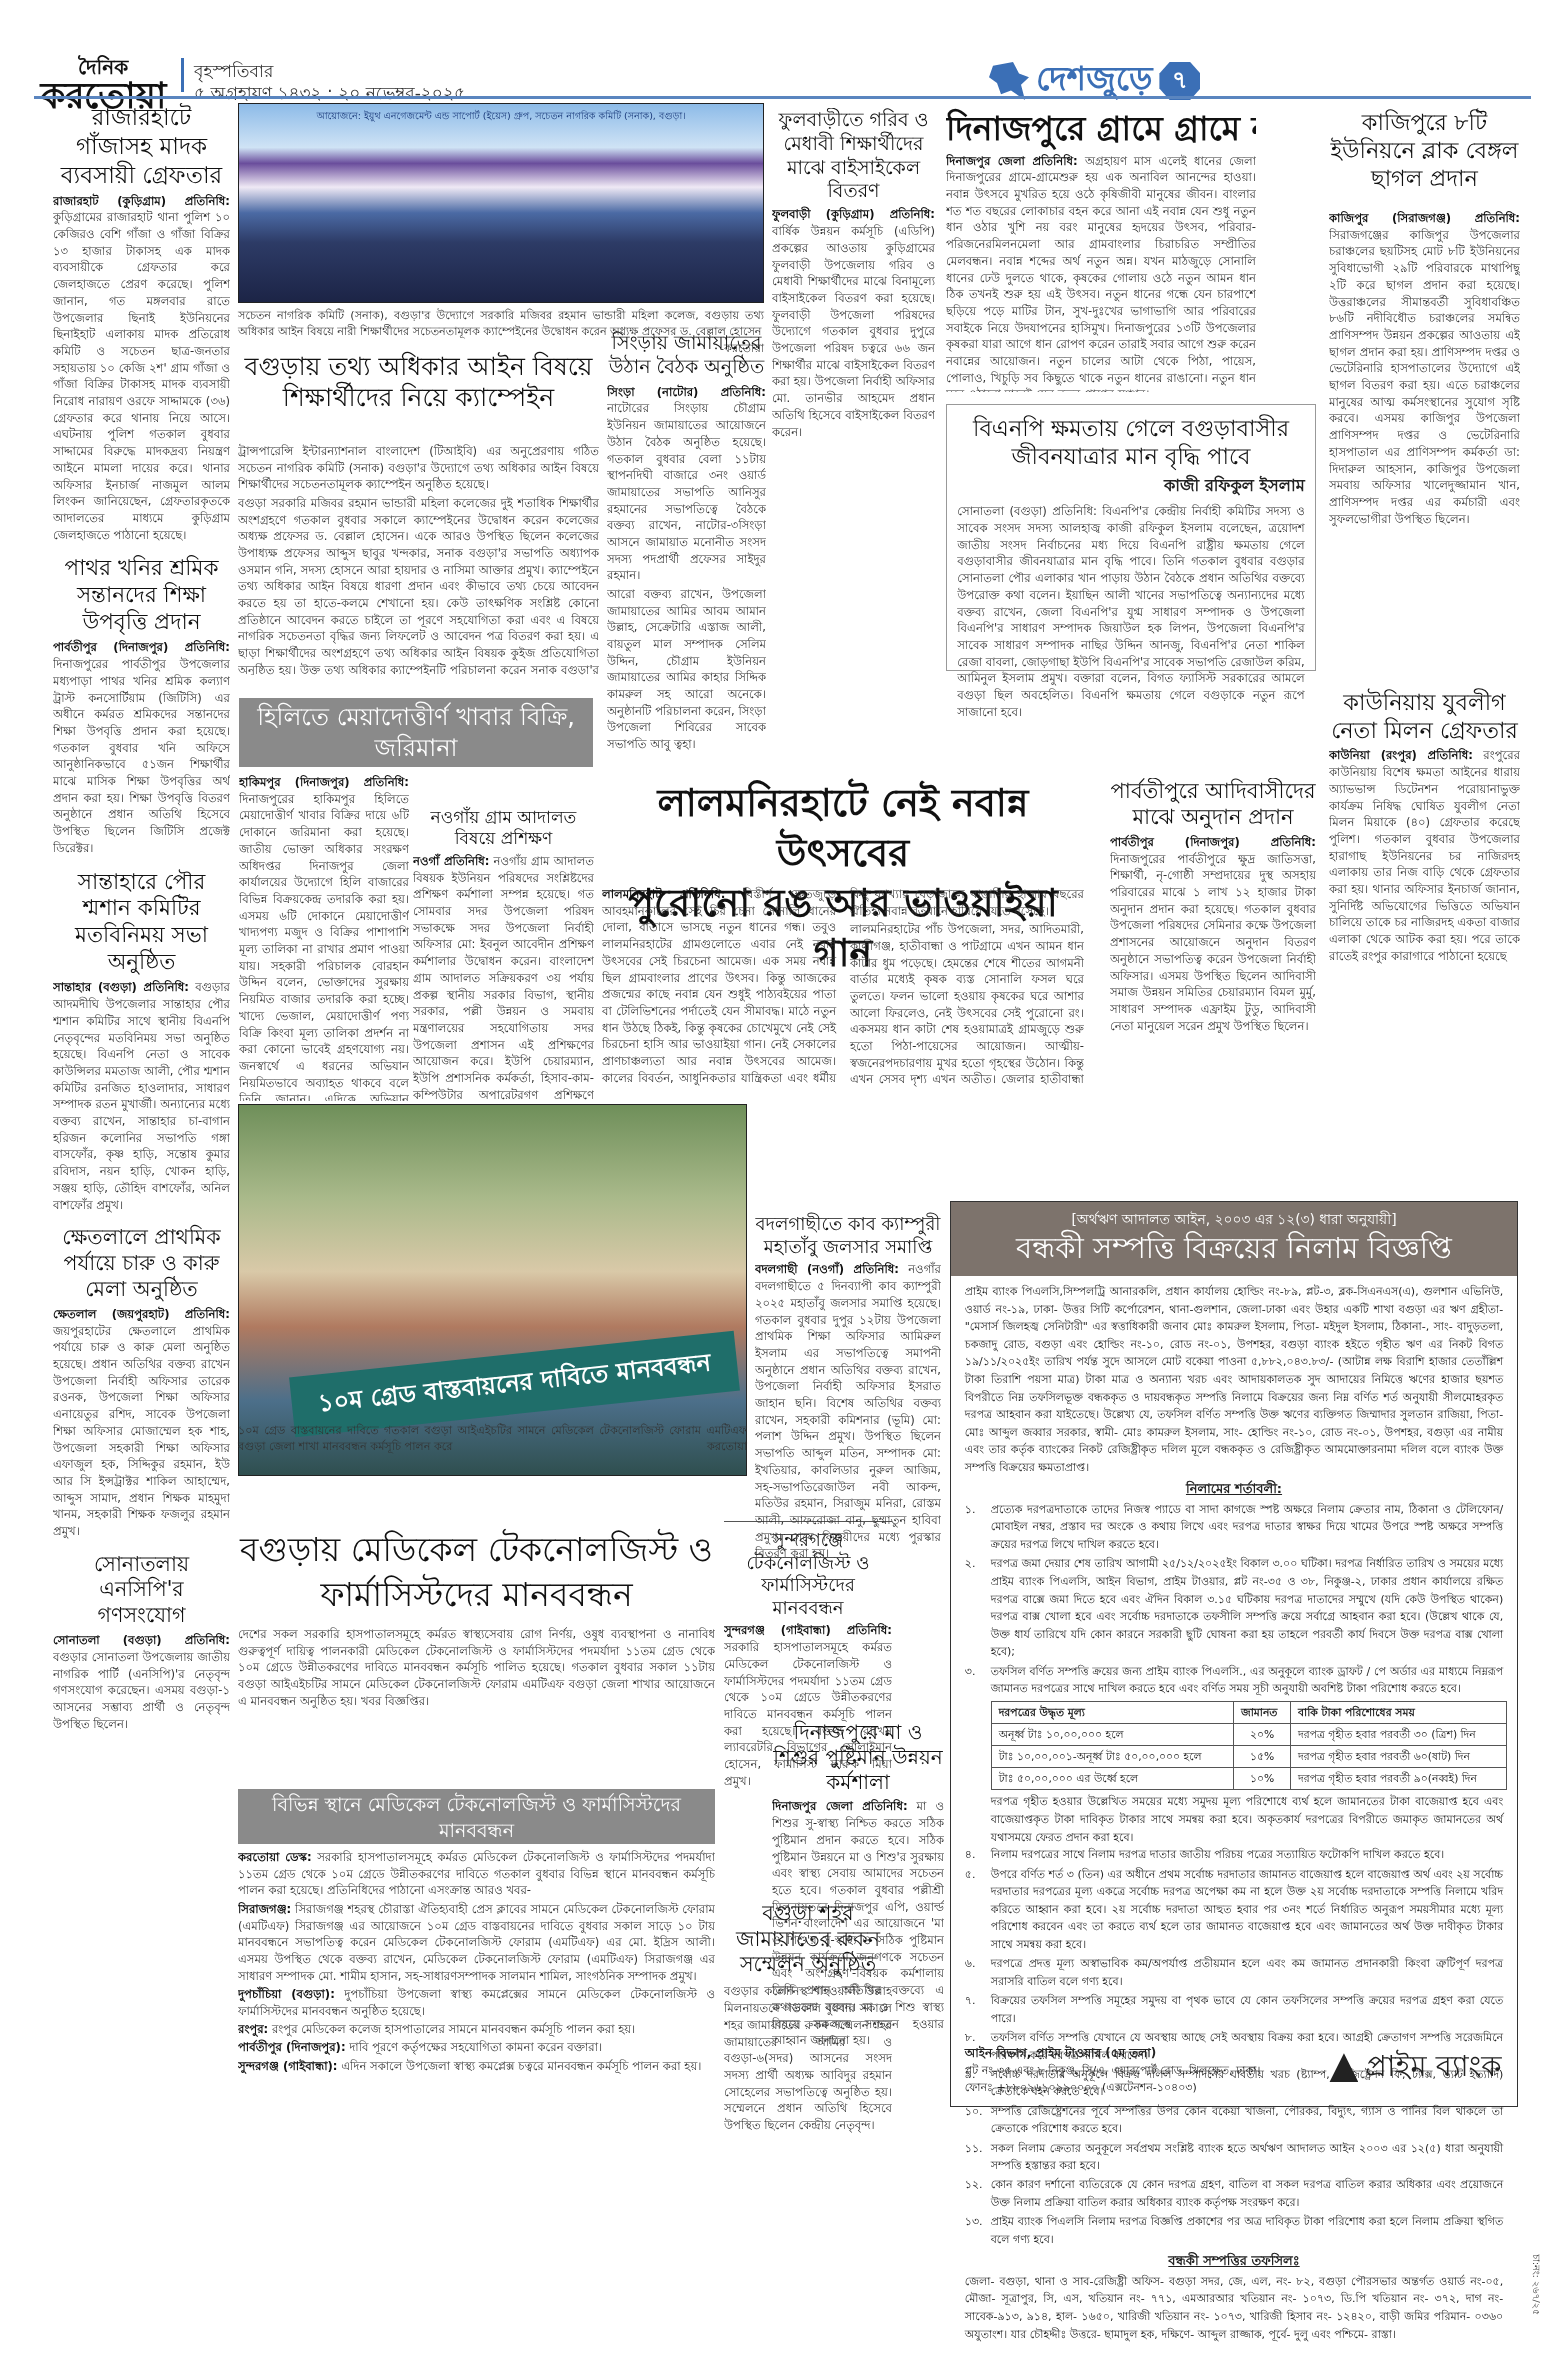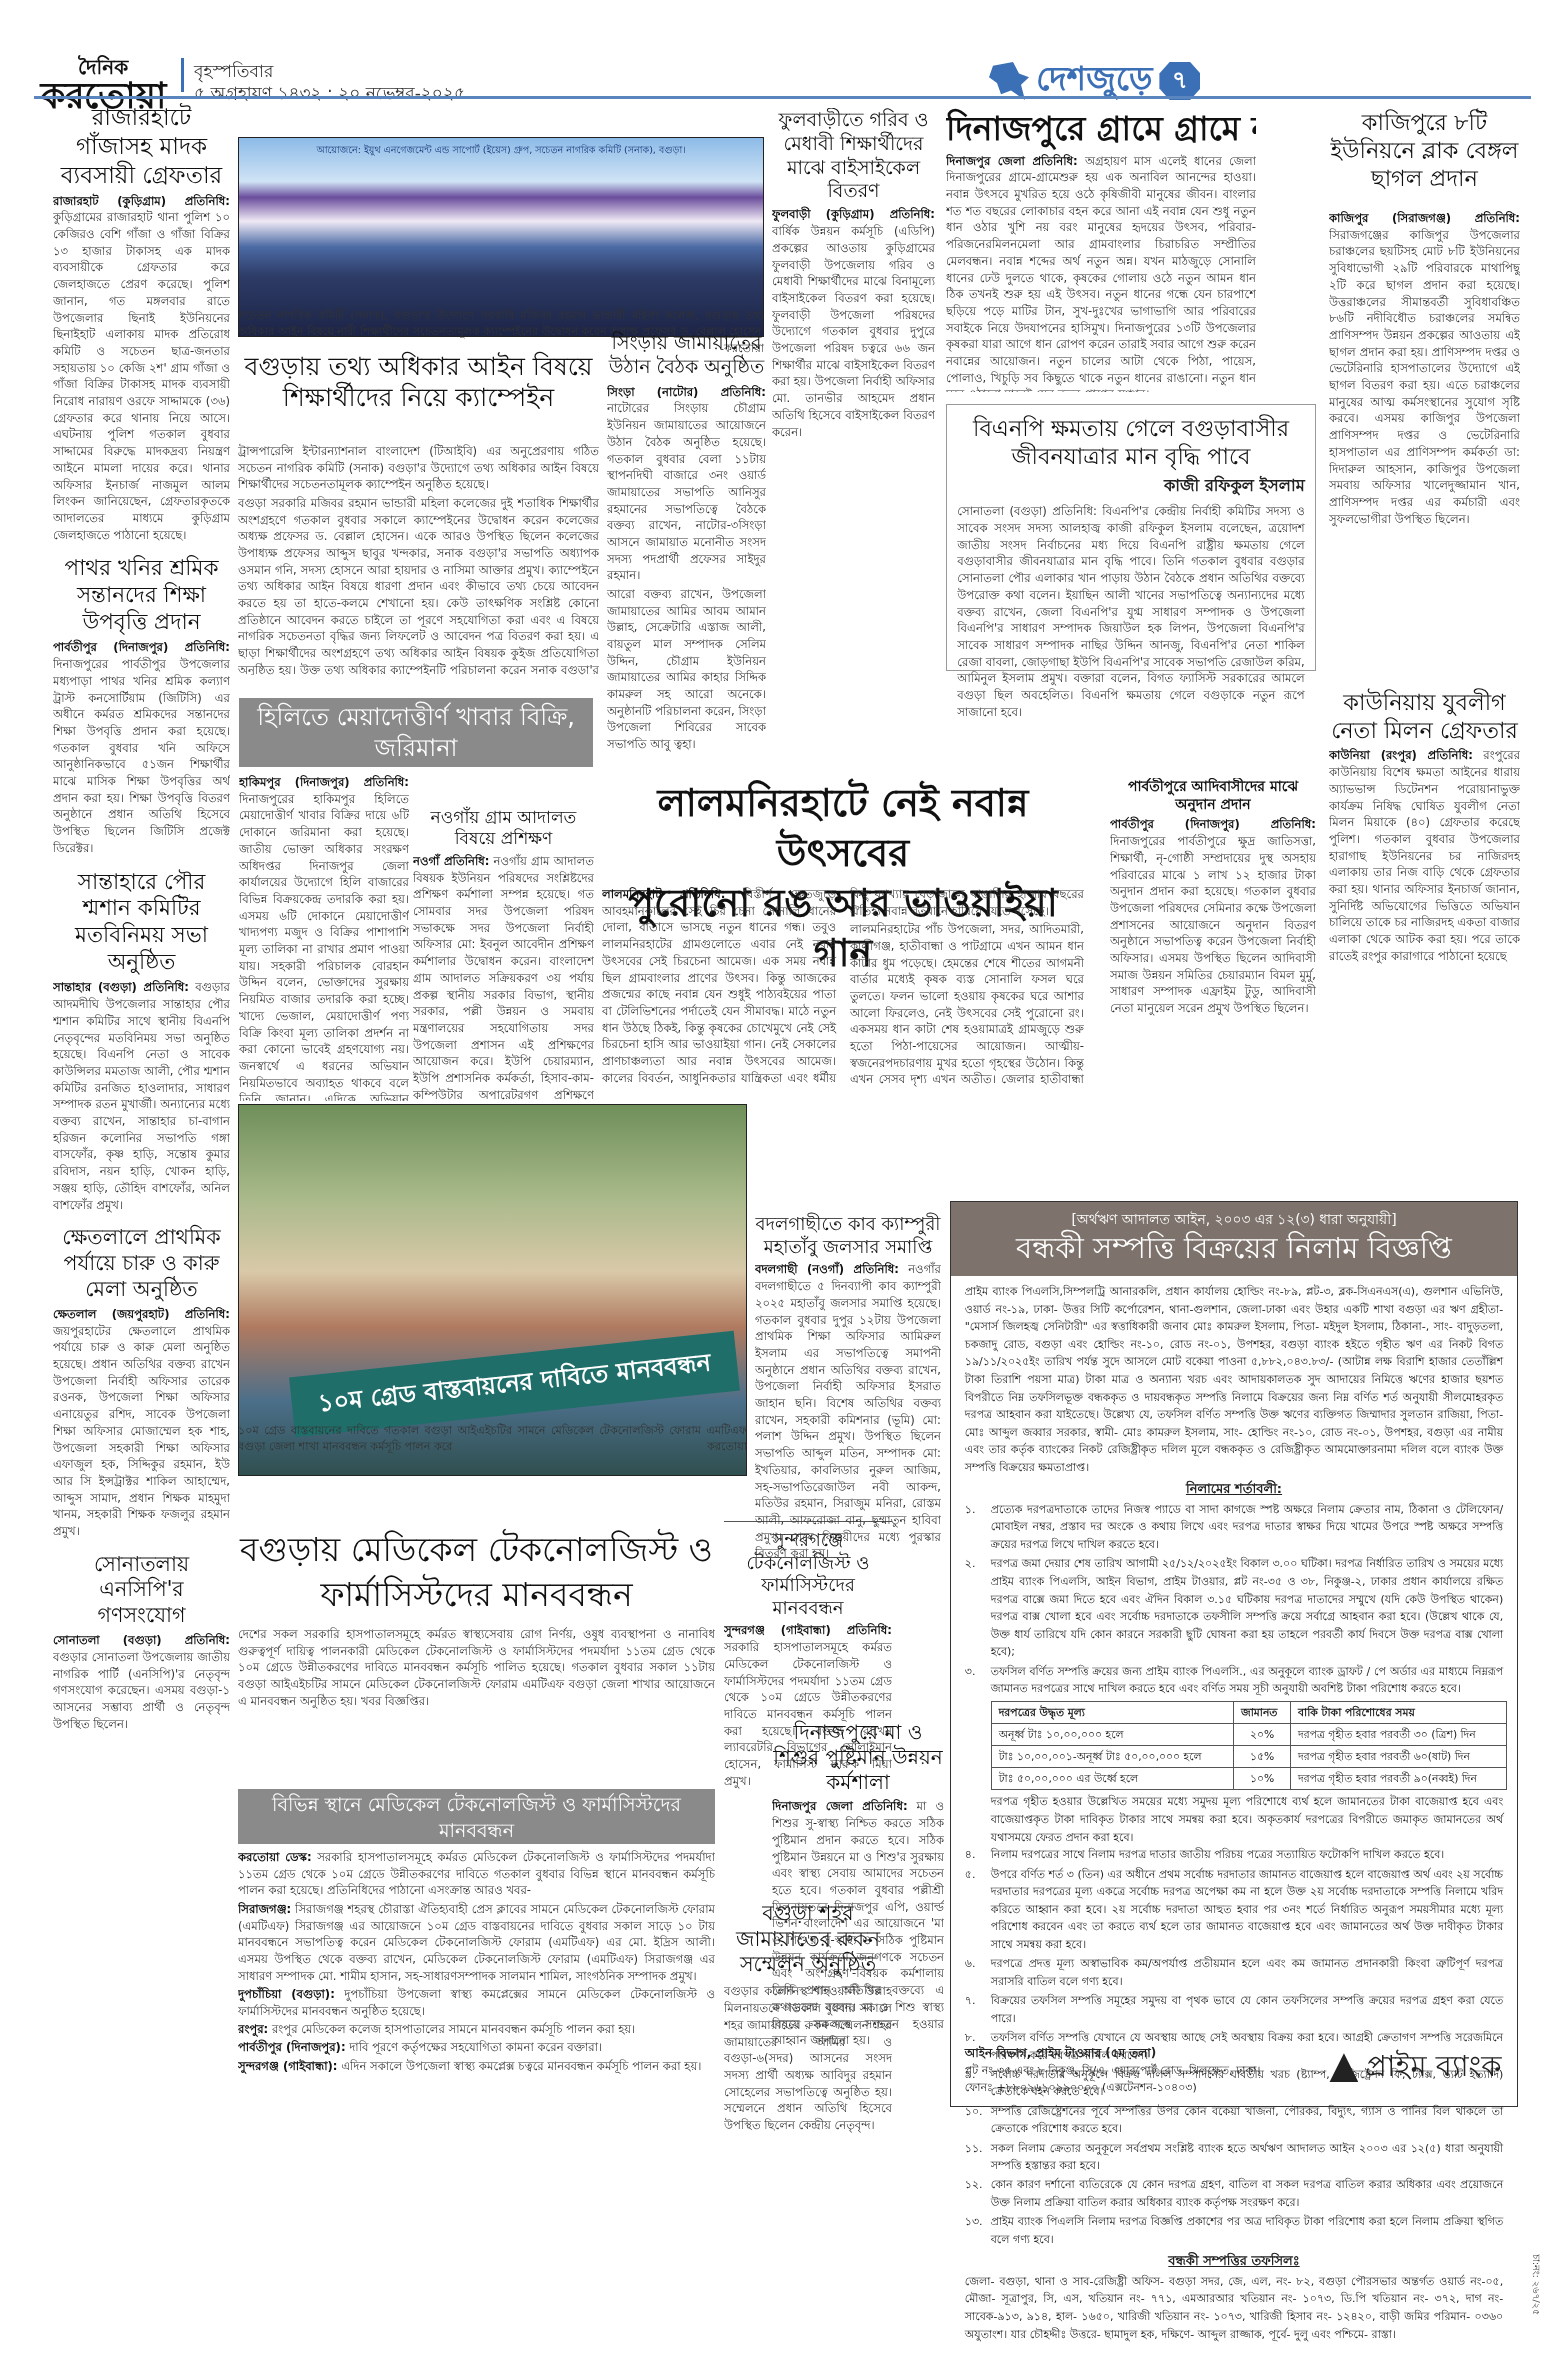--- a/index.html
+++ b/index.html
@@ -83,21 +83,21 @@
   <article style="margin-top:12px;">
     <h2 class="hl" style="font-size:20.6px; margin-bottom:3.4px;">ক্ষেতলালে প্রাথমিক পর্যায়ে চারু ও কারু মেলা অনুষ্ঠিত</h2>
     <p class="body"><span class="byline">ক্ষেতলাল (জয়পুরহাট) প্রতিনিধি:</span> <span>জয়পুরহাটের ক্ষেতলালে প্রাথমিক পর্যায়ে চারু ও কারু মেলা অনুষ্ঠিত হয়েছে। প্রধান অতিথির বক্তব্য রাখেন উপজেলা নির্বাহী অফিসার তারেক রওনক, উপজেলা শিক্ষা অফিসার এনায়েতুর রশিদ, সাবেক উপজেলা শিক্ষা অফিসার মোজাম্মেল হক শাহ, উপজেলা সহকারী শিক্ষা অফিসার এফাজুল হক, সিদ্দিকুর রহমান, ইউ আর সি ইন্সট্রাক্টর শাকিল আহাম্মেদ, আব্দুস সামাদ, প্রধান শিক্ষক মাহমুদা খানম, সহকারী শিক্ষক ফজলুর রহমান প্রমুখ।</span></p>
   </article>
   <article style="margin-top:12px;">
     <h2 class="hl" style="font-size:20.6px; margin-bottom:3.4px;">সোনাতলায় এনসিপি'র গণসংযোগ</h2>
     <p class="body"><span class="byline">সোনাতলা (বগুড়া) প্রতিনিধি:</span> <span>বগুড়ার সোনাতলা উপজেলায় জাতীয় নাগরিক পার্টি (এনসিপি)'র নেতৃবৃন্দ গণসংযোগ করেছেন। এসময় বগুড়া-১ আসনের সম্ভাব্য প্রার্থী ও নেতৃবৃন্দ উপস্থিত ছিলেন।</span></p>
   </article>
 </div>
 
-<div class="photo photo1" style="left:238px; top:103px; width:526px; height:200px;margin-top:34px;">
+<div class="photo photo1" style="left:238px; top:103px; width:526px; height:200px;">
   <div style="position:absolute; left:0; right:0; top:5.2px; text-align:center; font-size:9.5px; color:#1a3a7a;">আয়োজনে: ইয়ুথ এনগেজমেন্ট এন্ড সাপোর্ট (ইয়েস) গ্রুপ, সচেতন নাগরিক কমিটি (সনাক), বগুড়া।</div>
 </div>
 <div class="abs caption" style="left:238px; top:308px; width:526px;">
   <span>সচেতন নাগরিক কমিটি (সনাক), বগুড়া'র উদ্যোগে সরকারি মজিবর রহমান ভান্ডারী মহিলা কলেজ, বগুড়ায় তথ্য অধিকার আইন বিষয়ে নারী শিক্ষার্থীদের সচেতনতামূলক ক্যাম্পেইনের উদ্বোধন করেন অধ্যক্ষ প্রফেসর ড. বেল্লাল হোসেন</span>
   <span class="credit" style="float:right;">-করতোয়া</span>
 </div>
 
 <div class="col" style="left:238px; top:351px; width:361px;">
   <h2 class="hl" style="font-size:25px;">বগুড়ায় তথ্য অধিকার আইন বিষয়ে শিক্ষার্থীদের নিয়ে ক্যাম্পেইন</h2>
 </div>
@@ -155,21 +155,21 @@
   <div style="text-align:right; font-size:16.3px; font-weight:bold; margin:3.4px 0;">কাজী রফিকুল ইসলাম</div>
   <p class="body">সোনাতলা (বগুড়া) প্রতিনিধি: বিএনপি'র কেন্দ্রীয় নির্বাহী কমিটির সদস্য ও সাবেক সংসদ সদস্য আলহাজ্ব কাজী রফিকুল ইসলাম বলেছেন, ত্রয়োদশ জাতীয় সংসদ নির্বাচনের মধ্য দিয়ে বিএনপি রাষ্ট্রীয় ক্ষমতায় গেলে বগুড়াবাসীর জীবনযাত্রার মান বৃদ্ধি পাবে। তিনি গতকাল বুধবার বগুড়ার সোনাতলা পৌর এলাকার খান পাড়ায় উঠান বৈঠকে প্রধান অতিথির বক্তব্যে উপরোক্ত কথা বলেন। ইয়াছিন আলী খানের সভাপতিত্বে অন্যান্যদের মধ্যে বক্তব্য রাখেন, জেলা বিএনপি'র যুগ্ম সাধারণ সম্পাদক ও উপজেলা বিএনপি'র সাধারণ সম্পাদক জিয়াউল হক লিপন, উপজেলা বিএনপি'র সাবেক সাধারণ সম্পাদক নাছির উদ্দিন আনজু, বিএনপি'র নেতা শাকিল রেজা বাবলা, জোড়গাছা ইউপি বিএনপি'র সাবেক সভাপতি রেজাউল করিম, আমিনুল ইসলাম প্রমুখ। বক্তারা বলেন, বিগত ফ্যাসিস্ট সরকারের আমলে বগুড়া ছিল অবহেলিত। বিএনপি ক্ষমতায় গেলে বগুড়াকে নতুন রূপে সাজানো হবে।</p>
 </div>
 
 <div class="col" style="left:1329px; top:688px; width:191px; height:413px;">
   <h2 class="hl" style="font-size:22.4px; margin-bottom:3.4px;">কাউনিয়ায় যুবলীগ নেতা মিলন গ্রেফতার</h2>
   <p class="body"><span class="byline">কাউনিয়া (রংপুর) প্রতিনিধি:</span> <span>রংপুরের কাউনিয়ায় বিশেষ ক্ষমতা আইনের ধারায় অ্যাভভান্স ডিটেনশন পরোয়ানাভুক্ত কার্যক্রম নিষিদ্ধ ঘোষিত যুবলীগ নেতা মিলন মিয়াকে (৪০) গ্রেফতার করেছে পুলিশ। গতকাল বুধবার উপজেলার হারাগাছ ইউনিয়নের চর নাজিরদহ এলাকায় তার নিজ বাড়ি থেকে গ্রেফতার করা হয়। থানার অফিসার ইনচার্জ জানান, সুনির্দিষ্ট অভিযোগের ভিত্তিতে অভিযান চালিয়ে তাকে চর নাজিরদহ একতা বাজার এলাকা থেকে আটক করা হয়। পরে তাকে রাতেই রংপুর কারাগারে পাঠানো হয়েছে</span></p>
 </div>
 
 <div class="col" style="left:1110px; top:778px; width:206px; height:327px;">
-  <h2 class="hl" style="font-size:14px; margin-bottom:3.4px;font-weight:bold;">পার্বতীপুরে আদিবাসীদের মাঝে অনুদান প্রদান</h2>
+  <h2 class="hl" style="font-size:21px; margin-bottom:3.4px;">পার্বতীপুরে আদিবাসীদের মাঝে অনুদান প্রদান</h2>
   <p class="body"><span class="byline">পার্বতীপুর (দিনাজপুর) প্রতিনিধি:</span> <span>দিনাজপুরের পার্বতীপুরে ক্ষুদ্র জাতিসত্তা, শিক্ষার্থী, নৃ-গোষ্ঠী সম্প্রদায়ের দুস্থ অসহায় পরিবারের মাঝে ১ লাখ ১২ হাজার টাকা অনুদান প্রদান করা হয়েছে। গতকাল বুধবার উপজেলা পরিষদের সেমিনার কক্ষে উপজেলা প্রশাসনের আয়োজনে অনুদান বিতরণ অনুষ্ঠানে সভাপতিত্ব করেন উপজেলা নির্বাহী অফিসার। এসময় উপস্থিত ছিলেন আদিবাসী সমাজ উন্নয়ন সমিতির চেয়ারম্যান বিমল মুর্মু, সাধারণ সম্পাদক এফ্রাইম টুডু, আদিবাসী নেতা মানুয়েল সরেন প্রমুখ উপস্থিত ছিলেন।</span></p>
 </div>
 
 <div class="photo photo2" style="left:238px; top:1104px; width:509px; height:372px;">
   <div class="banner-sash" style="left:52px; top:249px; width:447px; height:60px; font-size:24px; display:flex; align-items:center; justify-content:center;">১০ম গ্রেড বাস্তবায়নের দাবিতে মানববন্ধন</div>
 </div>
 <div class="abs caption" style="left:238px; top:1423px; width:509px;">
   <span>১০ম গ্রেড বাস্তবায়নের দাবিতে গতকাল বগুড়া আইএইচটির সামনে মেডিকেল টেকনোলজিস্ট ফোরাম এমটিএফ বগুড়া জেলা শাখা মানববন্ধন কর্মসূচি পালন করে</span>
   <span class="credit" style="float:right;">করতোয়া</span>
 </div>

